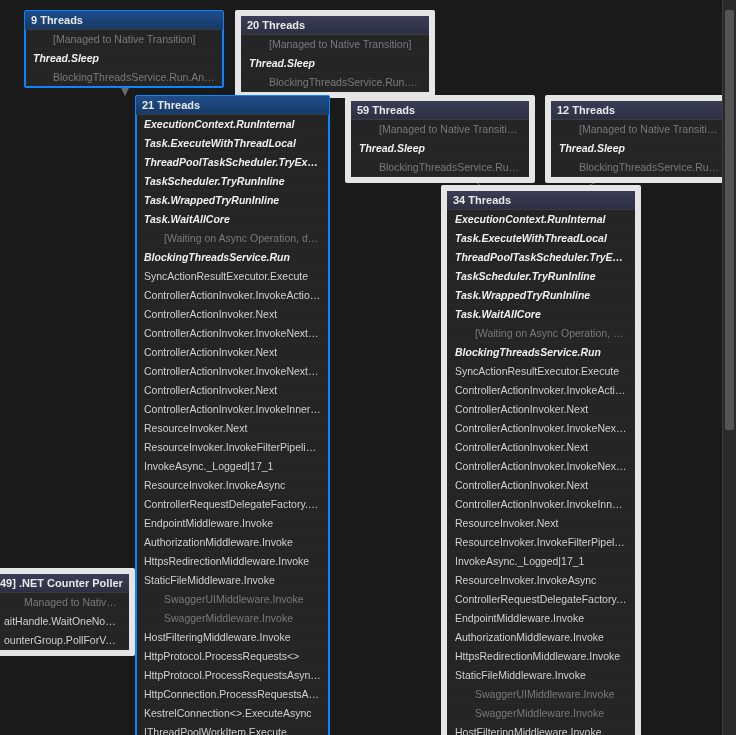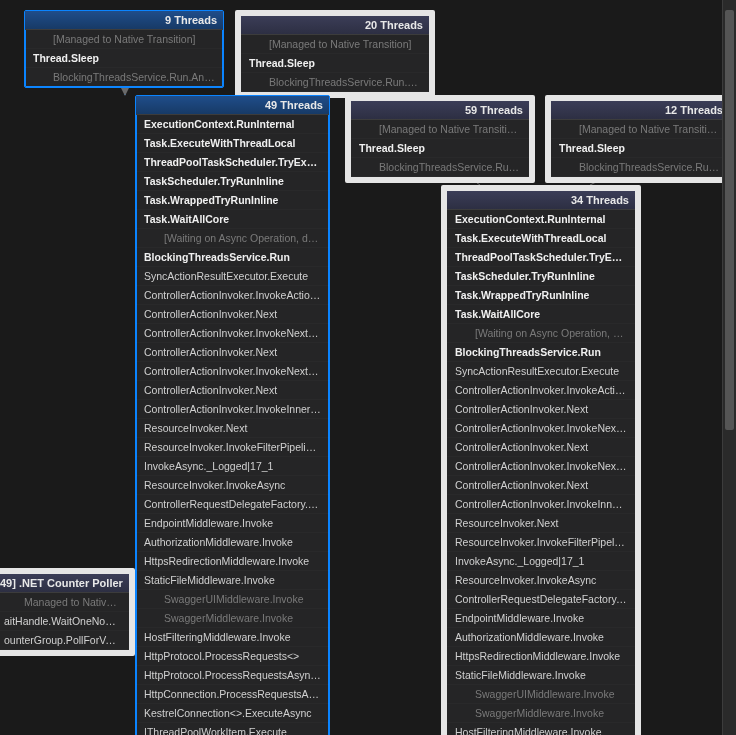--- a/index.html
+++ b/index.html
@@ -20,41 +20,41 @@
     border-radius: 2px;
   }
   .panel.selected {
     border: 1px solid #0a84ff;
     box-shadow: 0 0 0 1px #0a84ff inset;
   }
   .panel-header {
     background: linear-gradient(to bottom, #3b3d57, #2d2f43);
     color: #e8e8e8;
     font-weight: 600;
-    text-align: right;
+    text-align: left;
     padding: 3px 6px;
     border-bottom: 1px solid #3c3c3c;
     font-size: 11px;
   }
   .panel.selected .panel-header {
     background: linear-gradient(to bottom, #1f4d8a, #173a66);
   }
   .stack-list { }
   .stack-item {
     padding: 2px 8px;
     color: #d0d0d0;
     white-space: nowrap;
     overflow: hidden;
     text-overflow: ellipsis;
     border-bottom: 1px solid rgba(255,255,255,0.02);
     font-size: 10.5px;
     line-height: 14px;
   }
   .stack-item.dim { color: #7a7a7a; padding-left: 28px; }
-  .stack-item.bold { font-weight: 700; color: #f0f0f0; }
+  .stack-item.bold { font-weight: 700; color: #f0f0f0; font-style: italic; }
   .scrollbar {
     position: absolute;
     right: 0;
     top: 0;
     width: 14px;
     height: 100%;
     background: #2a2a2a;
     border-left: 1px solid #3c3c3c;
   }
   .scrollbar-thumb {
@@ -102,21 +102,21 @@
 <div class="panel" style="left:235px;top:10px;width:200px;">
   <div class="panel-header">20 Threads</div>
   <div class="stack-list">
       <div class="stack-item dim">[Managed to Native Transition]</div>
       <div class="stack-item bold">Thread.Sleep</div>
       <div class="stack-item dim">BlockingThreadsService.Run.AnonymousMet...</div>
     </div>
 </div>
 
 <div class="panel selected" style="left:135px;top:95px;width:195px;">
-  <div class="panel-header">49 Threads</div>
+  <div class="panel-header">21 Threads</div>
   <div class="stack-list">
       <div class="stack-item bold">ExecutionContext.RunInternal</div>
       <div class="stack-item bold">Task.ExecuteWithThreadLocal</div>
       <div class="stack-item bold">ThreadPoolTaskScheduler.TryExecuteTaskInline</div>
       <div class="stack-item bold">TaskScheduler.TryRunInline</div>
       <div class="stack-item bold">Task.WrappedTryRunInline</div>
       <div class="stack-item bold">Task.WaitAllCore</div>
       <div class="stack-item dim">[Waiting on Async Operation, double-click...</div>
       <div class="stack-item bold">BlockingThreadsService.Run</div>
       <div class="stack-item ">SyncActionResultExecutor.Execute</div>

